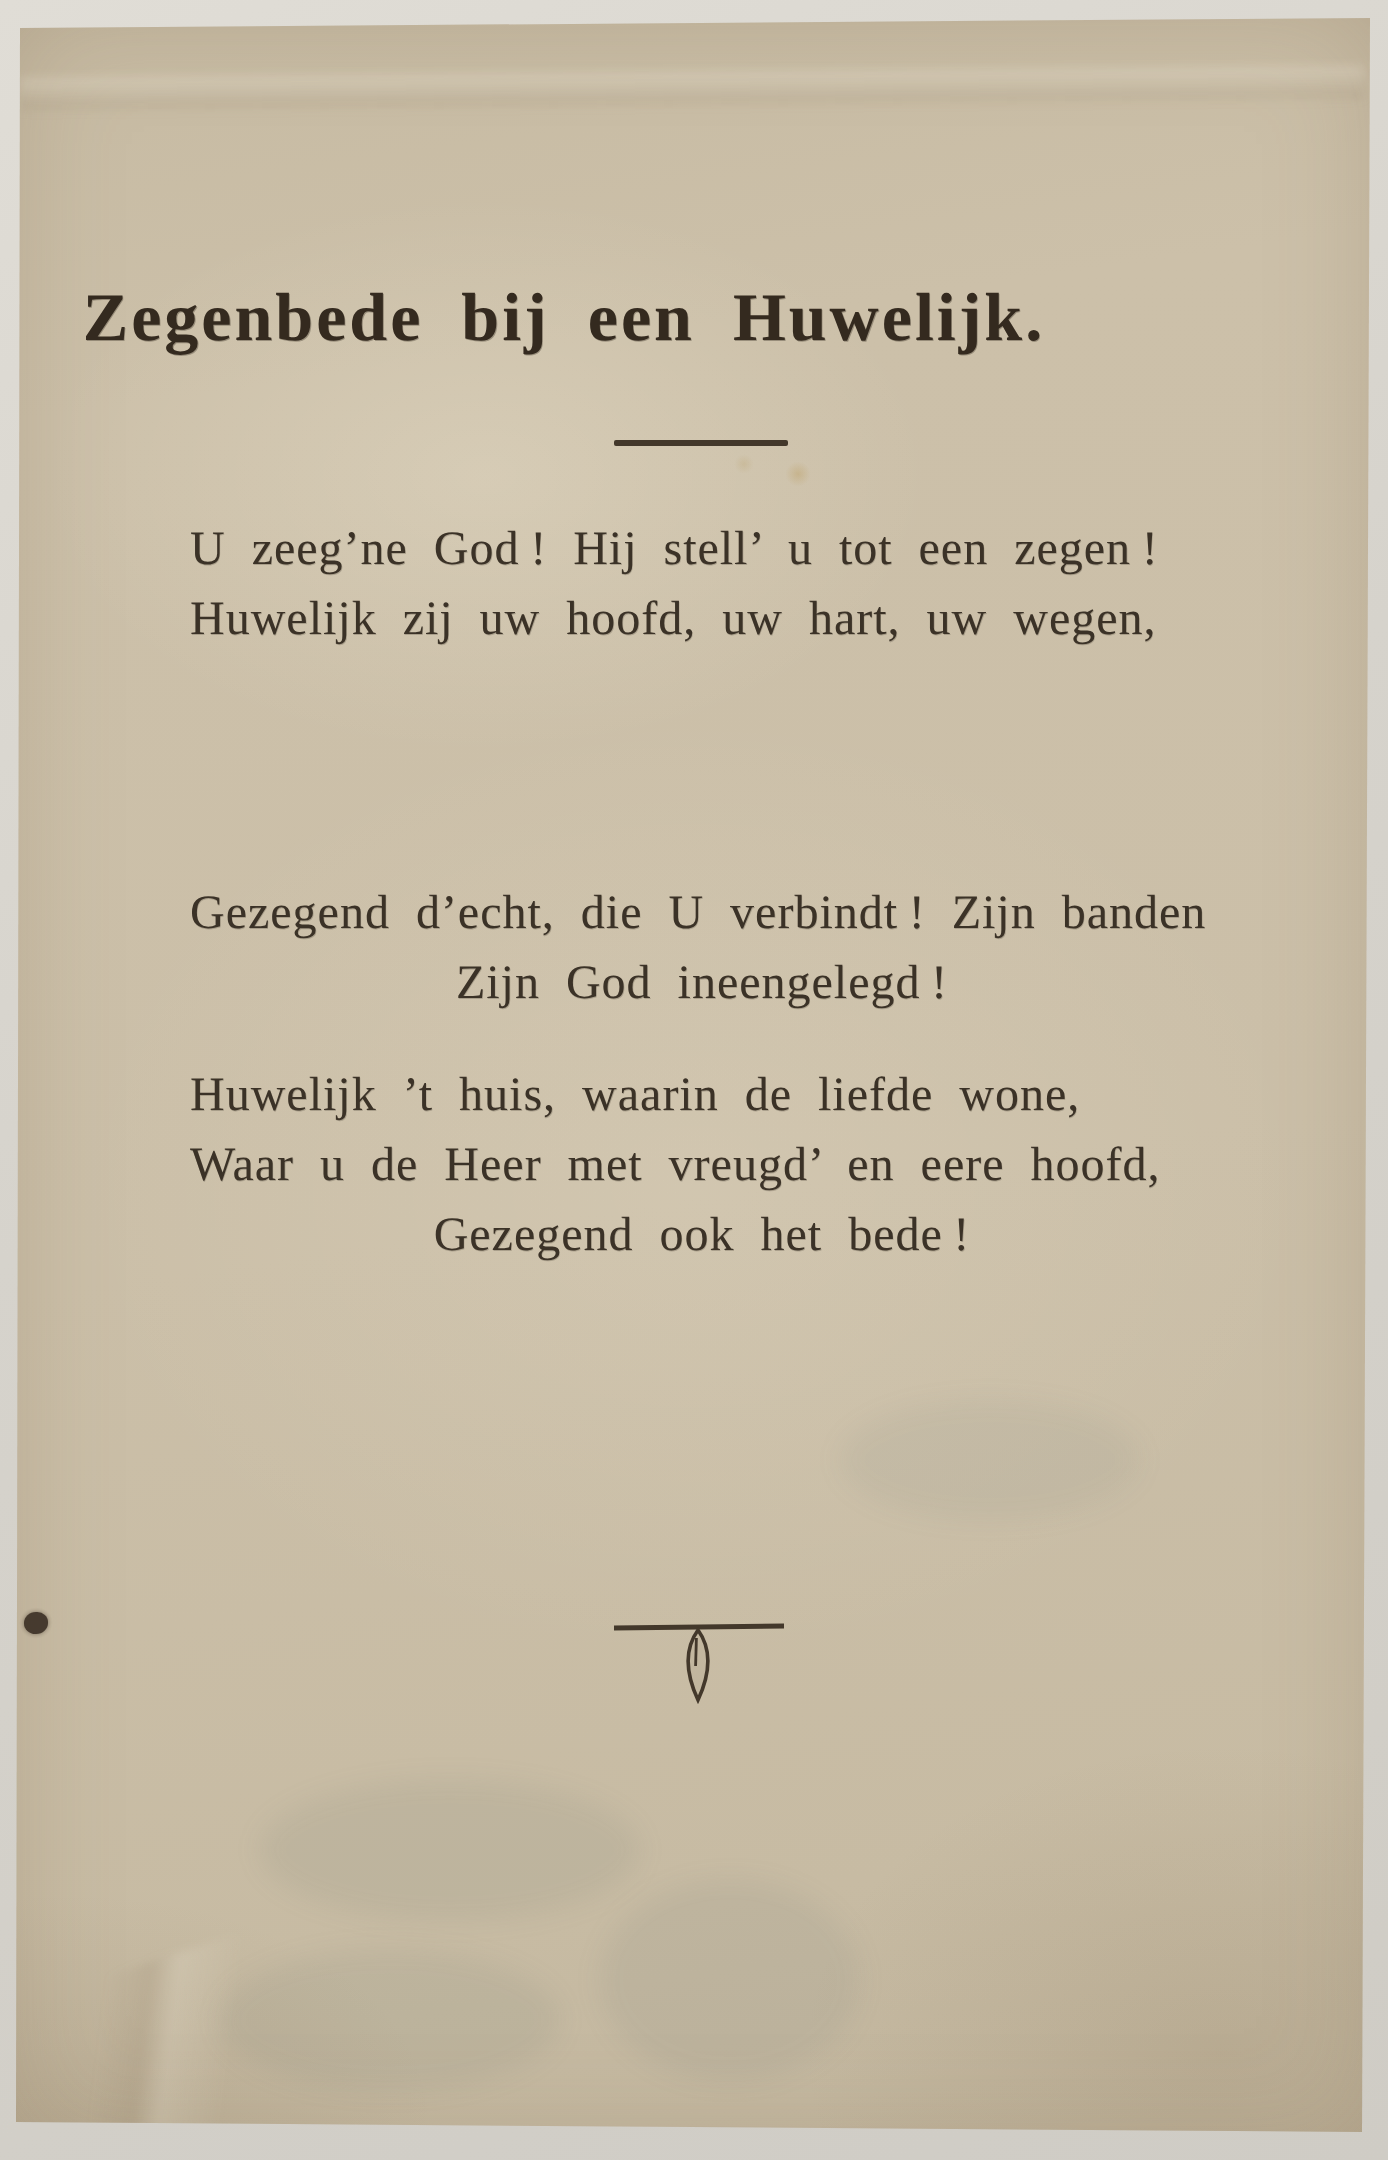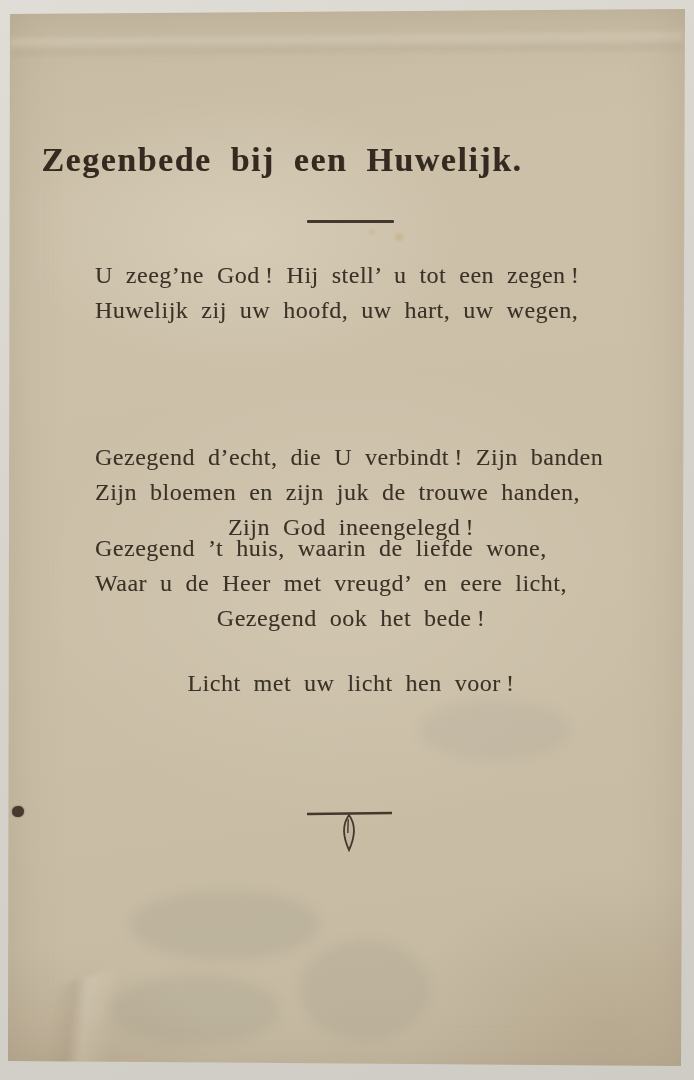--- a/index.html
+++ b/index.html
@@ -76,32 +76,30 @@
     <div class="title">Zegenbede bij een Huwelijk.</div>
     <div class="title-rule"></div>
 
     <div class="stanza st1">
       <div class="line">U zeeg’ne God ! Hij stell’ u tot een zegen !</div>
       <div class="line">Huwelijk zij uw hoofd, uw hart, uw wegen,</div>
     </div>
 
     <div class="stanza st2">
       <div class="line">Gezegend d’echt, die U verbindt ! Zijn banden</div>
-      <div class="line">Zijn bloemen en zijn juk de trouwe handen,</div>
       <div class="line line-center">Zijn God ineengelegd !</div>
     </div>
 
     <div class="stanza st3">
-      <div class="line">Gezegend ’t huis, waarin de liefde wone,</div>
-      <div class="line">Waar u de Heer met vreugd’ en eere licht,</div>
+      <div class="line">Huwelijk ’t huis, waarin de liefde wone,</div>
+      <div class="line">Waar u de Heer met vreugd’ en eere hoofd,</div>
       <div class="line line-center">Gezegend ook het bede !</div>
     </div>
 
     <div class="stanza st4">
-      <div class="line line-center">Licht met uw licht hen voor !</div>
     </div>
 
     <svg class="ornament" viewBox="0 0 112 50" xmlns="http://www.w3.org/2000/svg">
       <line x1="16" y1="8" x2="101" y2="7" stroke="#43382b" stroke-width="2.4"></line>
       <path d="M58 9 C64.5 18, 64.5 30, 58 44 C51.5 30, 51.5 18, 58 9 Z" fill="rgba(60,50,38,0.04)" stroke="#43382b" stroke-width="1.8"></path>
       <line x1="57.2" y1="13" x2="56.8" y2="27" stroke="#43382b" stroke-width="1.4"></line>
     </svg>
   </div>
 </div>
 

